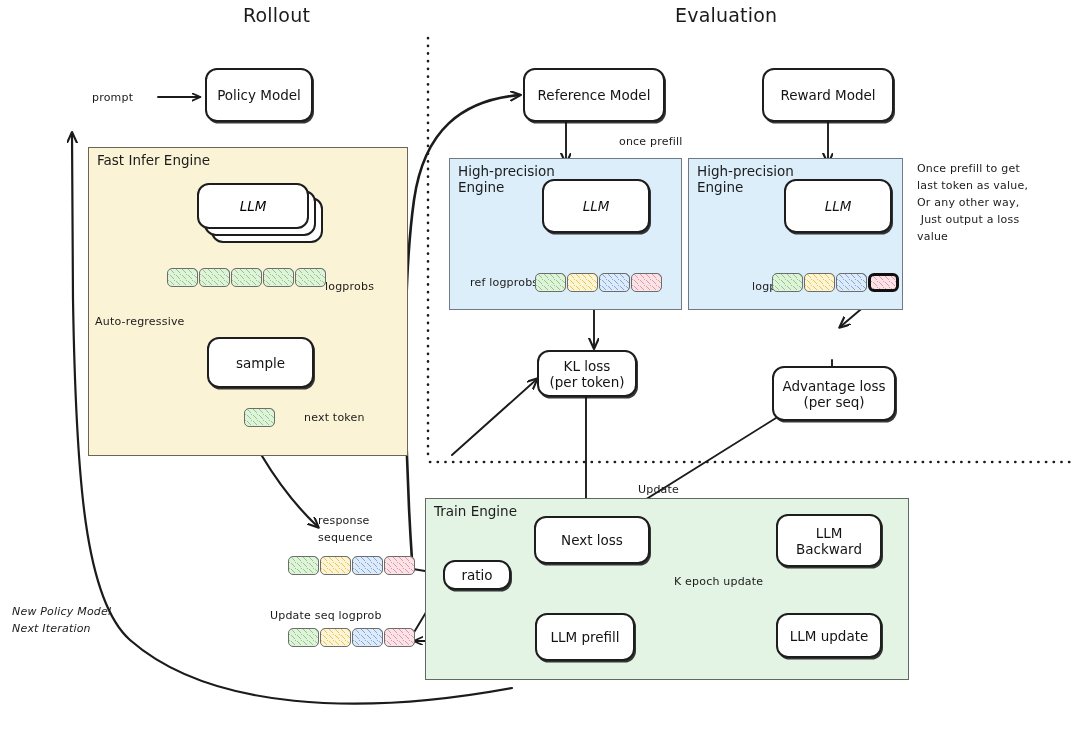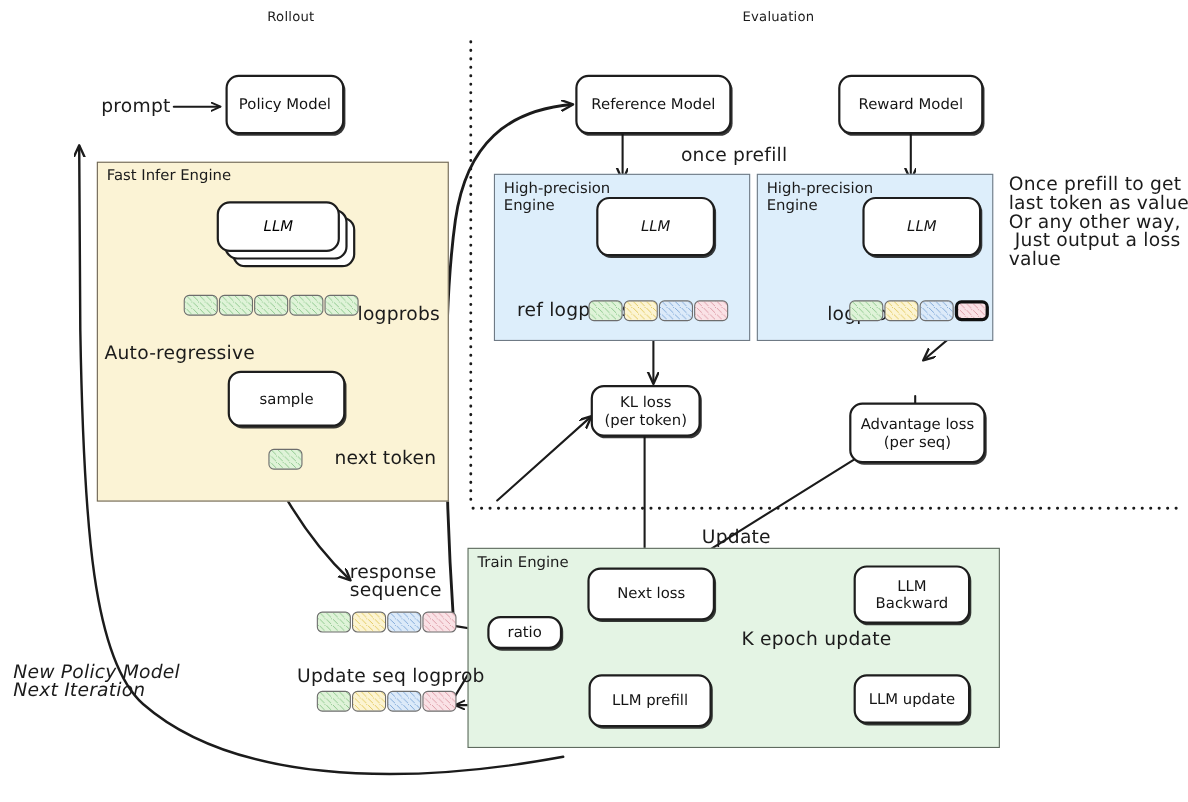--- a/index.html
+++ b/index.html
@@ -6,23 +6,23 @@
   body{
     font-family:"DejaVu Sans", sans-serif;
     width:1080px;height:729px;position:relative;overflow:hidden;
   }
   #stage{position:absolute;left:0;top:0;width:1080px;height:729px;}
   svg#wires{position:absolute;left:0;top:0;width:1080px;height:729px;pointer-events:none;}
 
   .lbl{
     position:absolute;color:#1b1b1b;
     font-family:"DejaVu Sans", sans-serif;
-    font-size:17px;letter-spacing:.2px;white-space:pre;line-height:17px;
-  }
-  .lbl.sec{font-size:12px;}
+    font-size:11px;letter-spacing:.2px;white-space:pre;line-height:17px;
+  }
+  .lbl.sec{font-size:19px;}
   .lbl.ital{font-style:italic;}
 
   .panel{position:absolute;border:1.4px solid #5a5a5a;box-sizing:border-box;}
   .panel.cream{background:#fbf3d5;border-color:#6d6455;}
   .panel.blue{background:#ddeefb;border-color:#6f7a85;}
   .panel.green{background:#e4f4e4;border-color:#5f6b5f;}
   .panel > .panel-title{
     position:absolute;left:8px;top:4px;
     font-size:13.5px;color:#1b1b1b;line-height:16px;white-space:pre;
   }
@@ -226,21 +226,21 @@
 
   <div class="panel green" style="left:425px;top:498px;width:484px;height:182px;">
     <div class="panel-title">Train Engine</div>
   </div>
 
   <div class="nodebox" style="left:534px;top:516px;width:116px;height:48px;">Next loss</div>
   <div class="nodebox" style="left:443px;top:560px;width:68px;height:30px;">ratio</div>
   <div class="nodebox" style="left:776px;top:514px;width:106px;height:53px;">LLM
 Backward</div>
   <div class="nodebox" style="left:776px;top:613px;width:106px;height:45px;">LLM update</div>
-  <div class="nodebox" style="left:535px;top:613px;width:112px;height:48px;">LLM prefill</div>
+  <div class="nodebox" style="left:535px;top:613px;width:100px;height:48px;">LLM prefill</div>
 
   <div class="lbl" style="left:674px;top:573px;">K epoch update</div>
 
   <div class="lbl" style="left:270px;top:607px;">Update seq logprob</div>
   <div class="tokrow" style="left:288px;top:628px;">
     <div class="tok g"></div>
     <div class="tok y"></div>
     <div class="tok b"></div>
     <div class="tok p"></div>
   </div>

